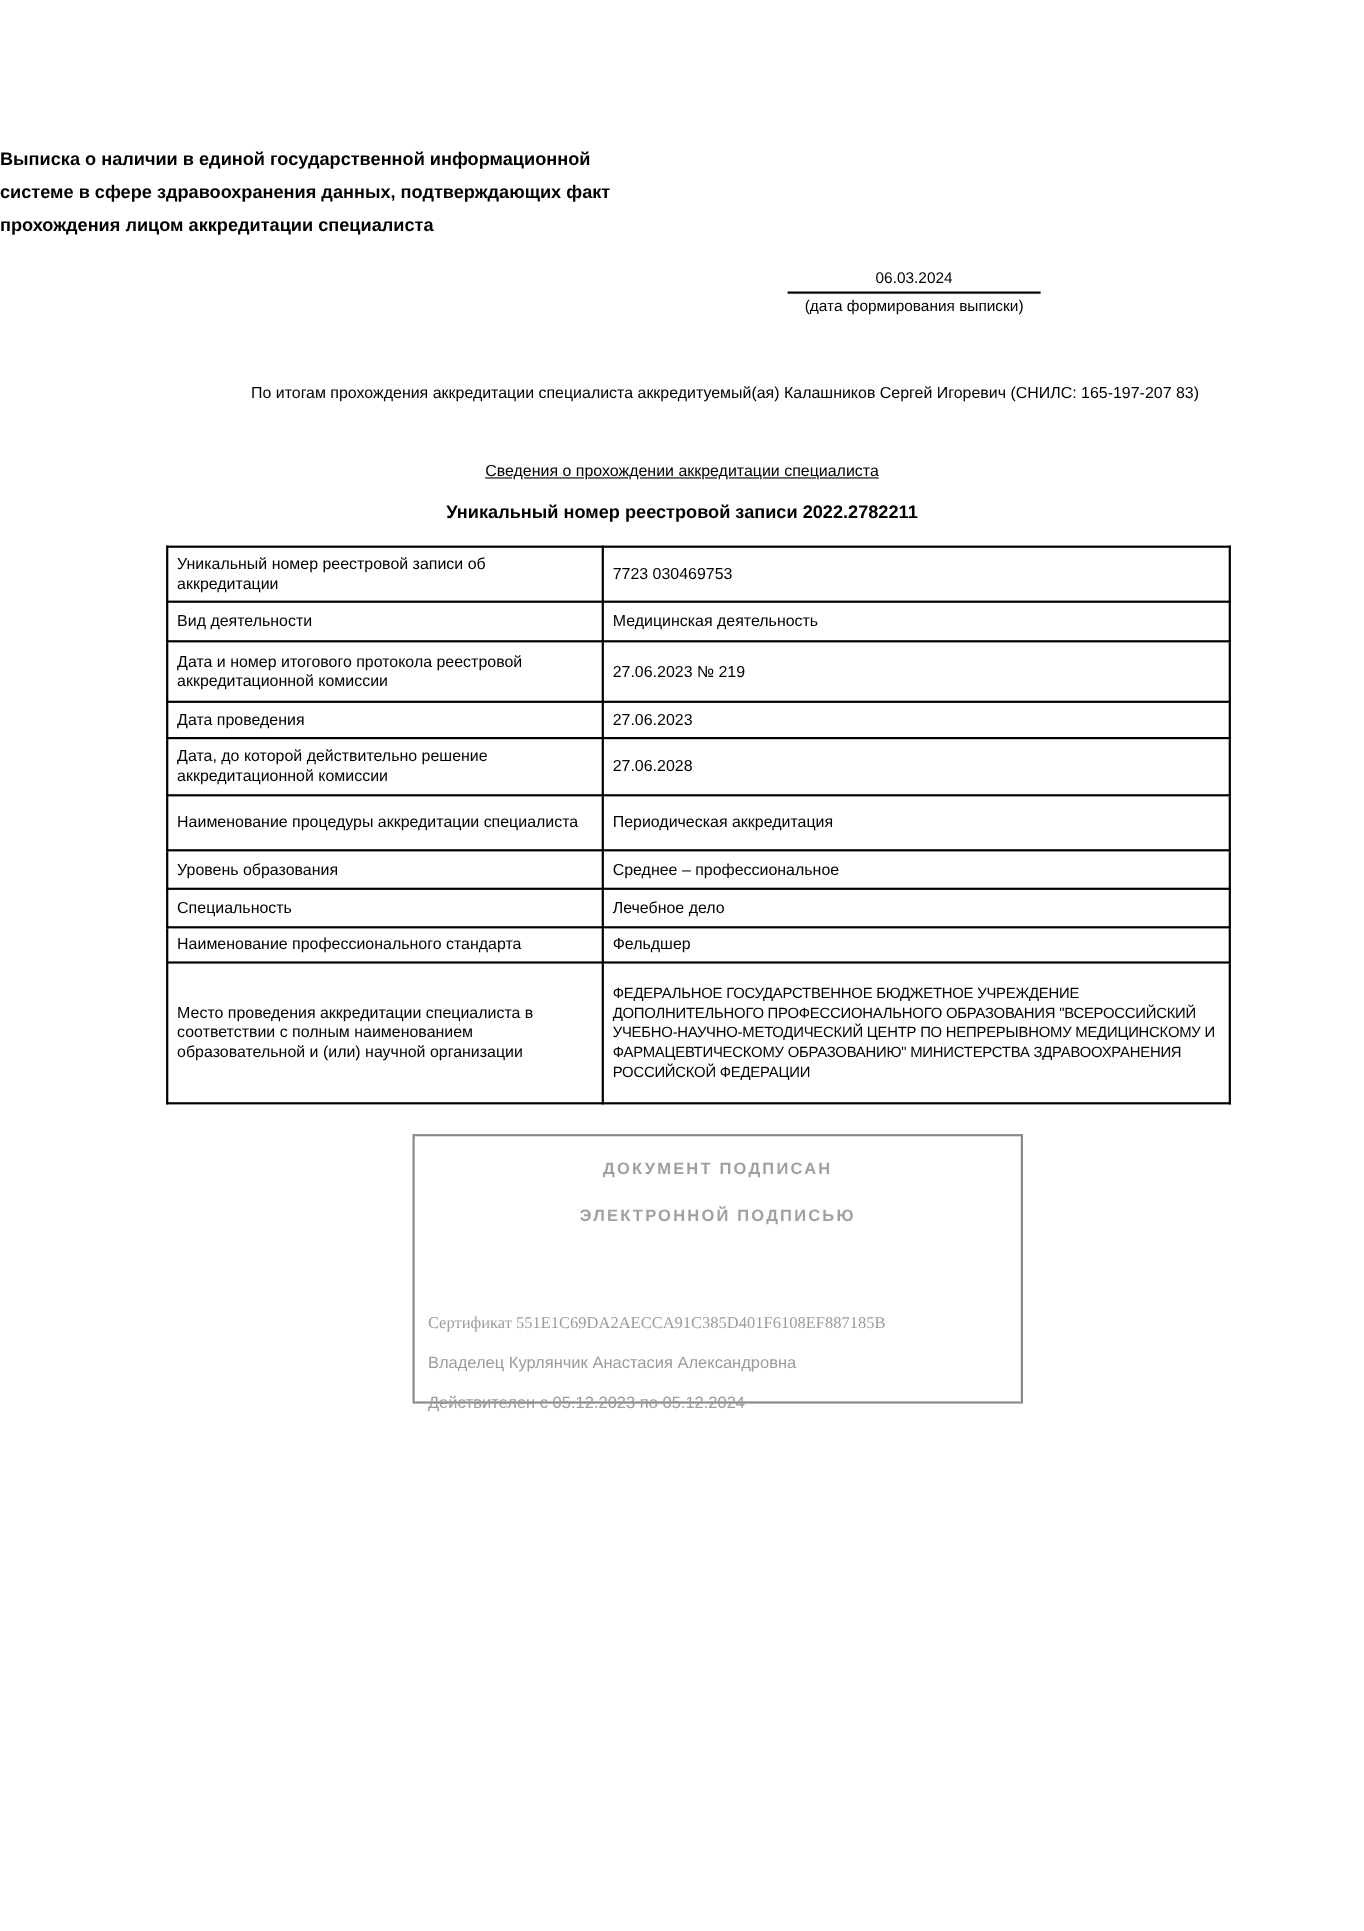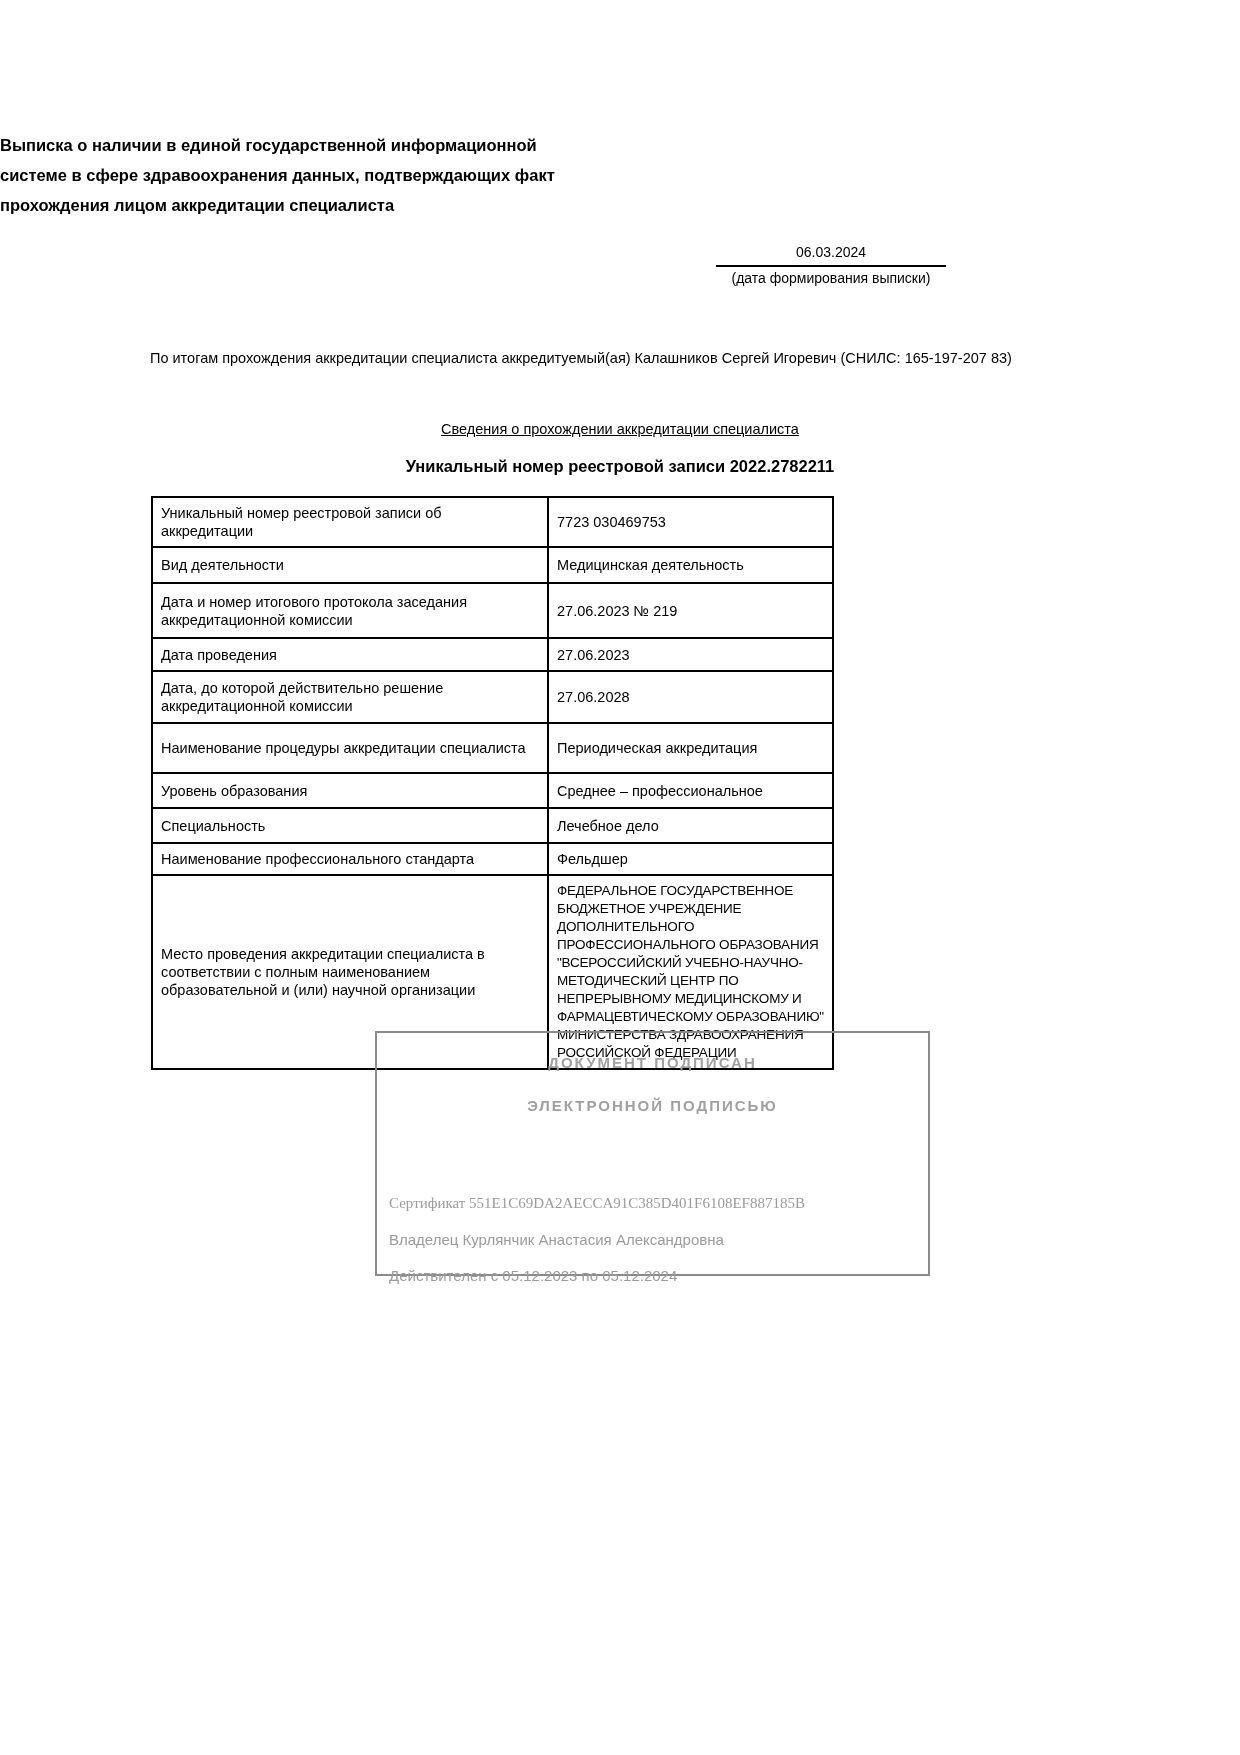--- a/index.html
+++ b/index.html
@@ -7,30 +7,30 @@
   .page{position:relative;width:1240px;height:1755px;background:#fff;overflow:hidden;}
 
   .title{position:absolute;top:130px;left:0;width:1240px;text-align:left;
          font-weight:bold;font-size:16.5px;line-height:30px;}
 
   .date-block{position:absolute;top:243px;left:716px;width:230px;text-align:center;
               font-size:14px;line-height:18px;}
   .date-value{display:block;border-bottom:2px solid #000;padding-bottom:4px;}
   .date-caption{display:block;padding-top:2px;}
 
-  .intro{position:absolute;top:347px;left:150px;width:940px;text-align:left;
+  .intro{position:absolute;top:347px;left:150px;width:940px;text-align:right;
          font-size:14.5px;line-height:22px;}
 
   .section-heading{position:absolute;top:421px;left:0;width:1240px;text-align:center;
                    font-size:14.5px;text-decoration:underline;}
 
   .registry-heading{position:absolute;top:457px;left:0;width:1240px;text-align:center;
                     font-size:16.5px;font-weight:bold;}
 
-  table.acc{position:absolute;top:496px;left:151px;width:683px;border-collapse:collapse;
+  table.acc{position:absolute;top:496px;left:151px;width:968px;border-collapse:collapse;
             table-layout:fixed;font-size:14.5px;line-height:18px;}
   table.acc td{border:2px solid #000;vertical-align:middle;padding:6px 8px;}
   table.acc td.lbl{width:372px;padding-right:14px;}
   table.acc tr.h50{height:50px;} table.acc tr.h36{height:36px;} table.acc tr.h55{height:55px;}
   table.acc tr.h33{height:33px;} table.acc tr.h52{height:52px;} table.acc tr.h35{height:35px;}
   table.acc tr.h31{height:31px;} table.acc tr.h128{height:128px;}
   table.acc td.org{font-size:13.5px;letter-spacing:-0.2px;line-height:18px;vertical-align:middle;}
 
   .signature-box{position:absolute;top:1031px;left:375px;width:555px;height:245px;
                  box-sizing:border-box;border:2px solid var(--signature_border,#8a8a8a);
@@ -71,21 +71,21 @@
     <tbody>
         <tr class="h50">
       <td class="lbl">Уникальный номер реестровой записи об аккредитации</td>
       <td>7723 030469753</td>
     </tr>
     <tr class="h36">
       <td class="lbl">Вид деятельности</td>
       <td>Медицинская деятельность</td>
     </tr>
     <tr class="h55">
-      <td class="lbl">Дата и номер итогового протокола заседания аккредитационной комиссии</td>
+      <td class="lbl">Дата и номер итогового протокола реестровой аккредитационной комиссии</td>
       <td>27.06.2023 № 219</td>
     </tr>
     <tr class="h33">
       <td class="lbl">Дата проведения</td>
       <td>27.06.2023</td>
     </tr>
     <tr class="h52">
       <td class="lbl">Дата, до которой действительно решение аккредитационной комиссии</td>
       <td>27.06.2028</td>
     </tr>

